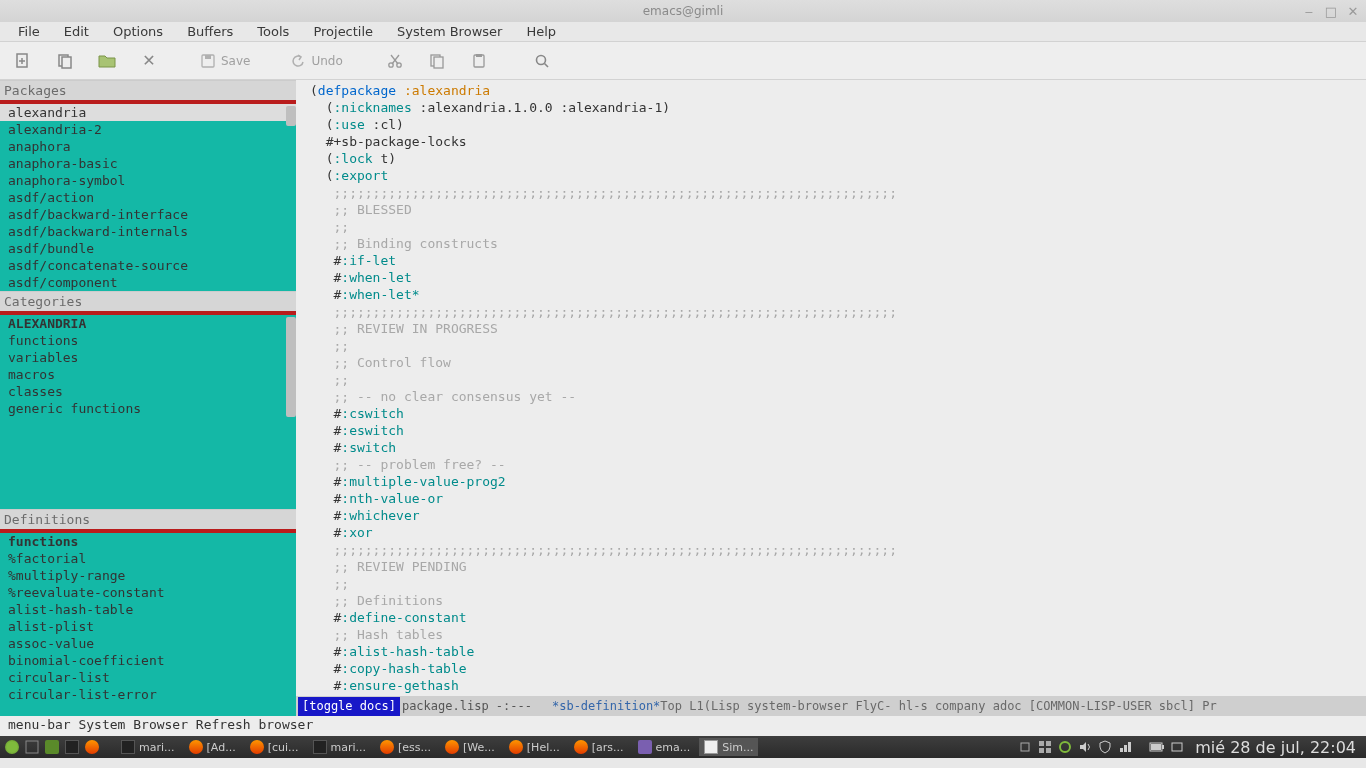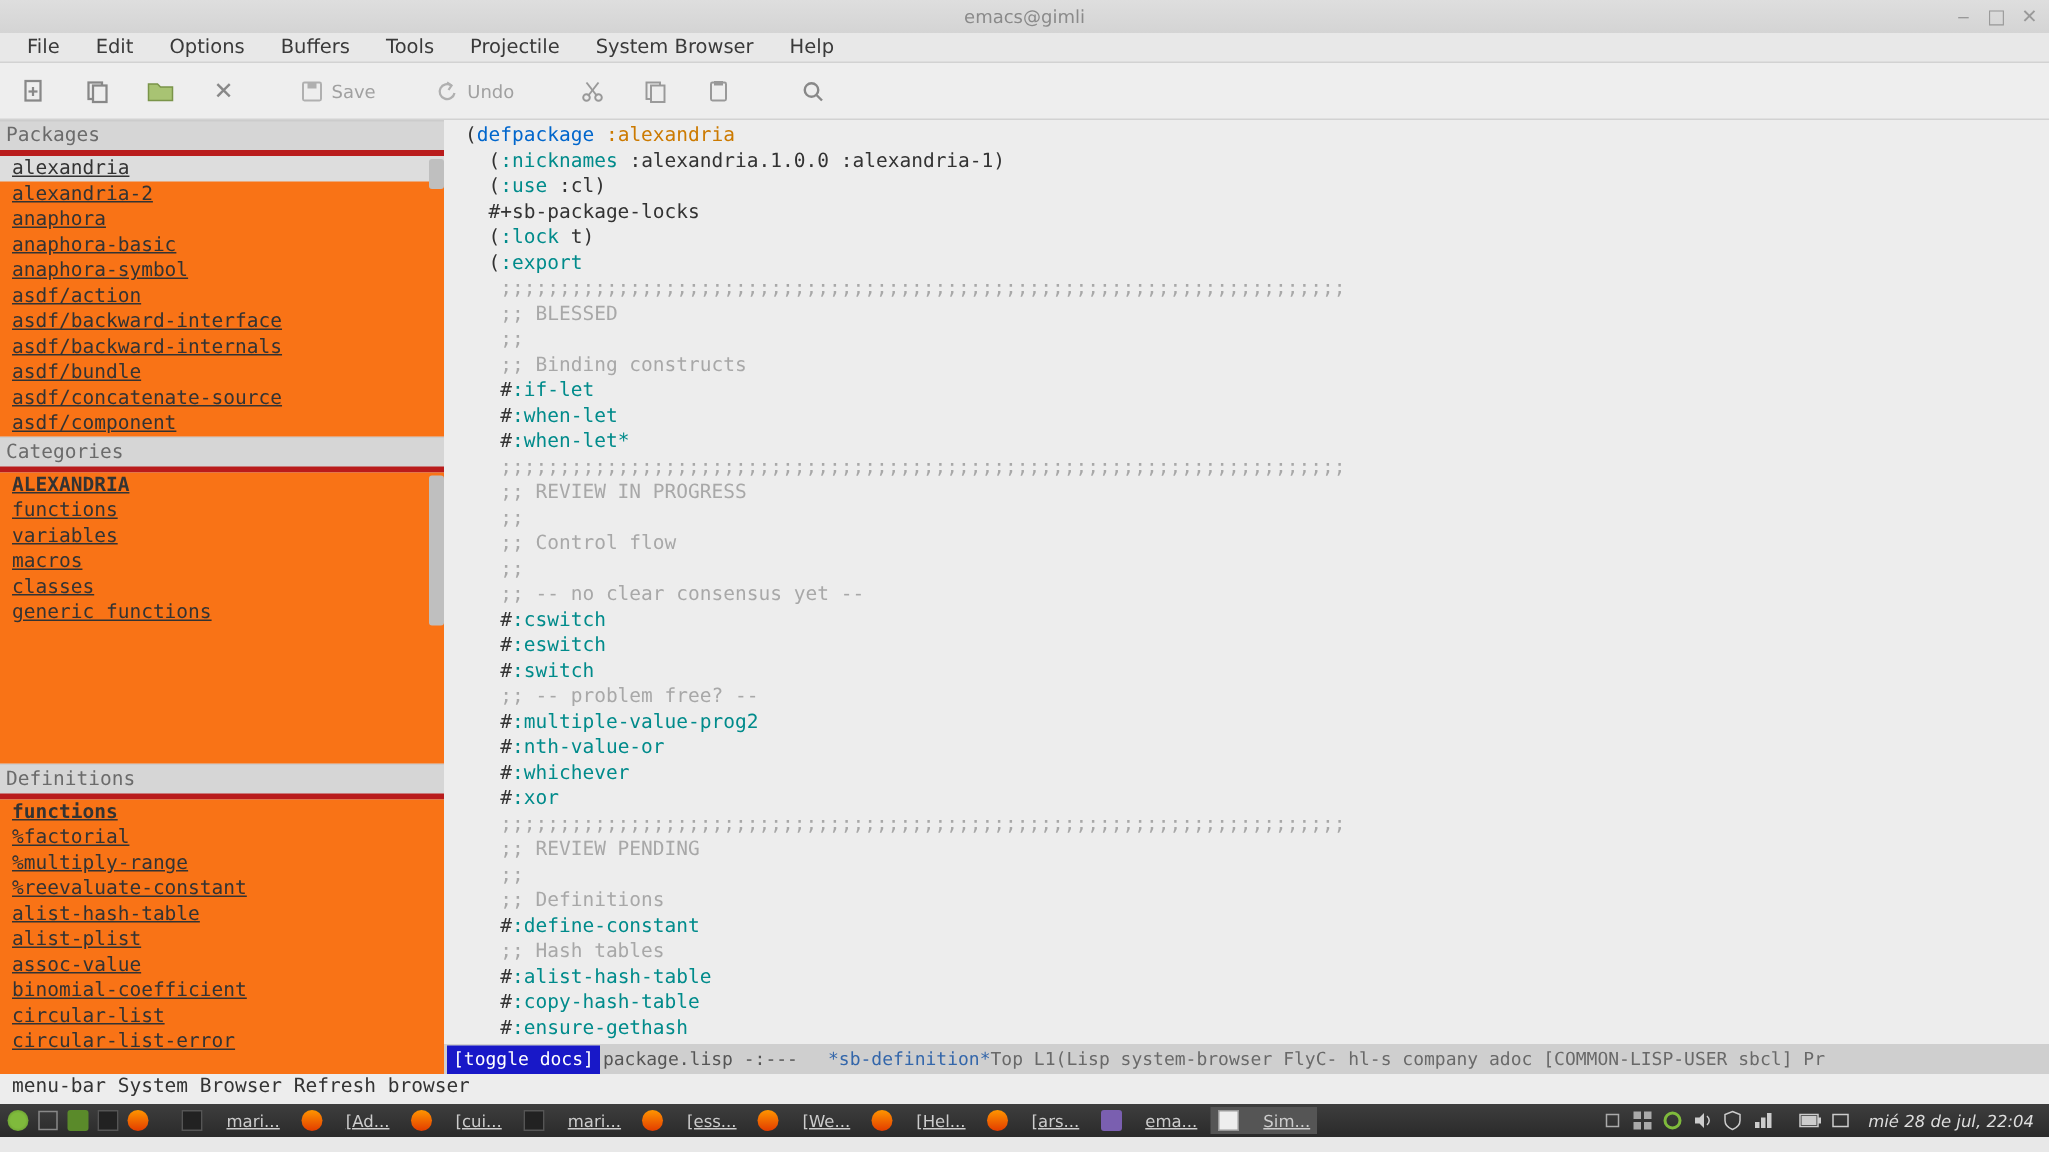--- a/index.html
+++ b/index.html
@@ -9,21 +9,21 @@
 .titlebar .wincontrols span { width: 14px; height: 14px; display: inline-flex; align-items: center; justify-content: center; color: #999; font-size: 13px; cursor: pointer; }
 .menubar { height: 20px; background: #e8e8e8; display: flex; align-items: center; padding: 0 8px; gap: 4px; border-bottom: 1px solid #d2d2d2; }
 .menubar .menuitem { padding: 4px 10px; color: #3a3a3a; cursor: pointer; }
 .toolbar { height: 38px; background: #eee; display: flex; align-items: center; padding: 0 12px; gap: 20px; border-bottom: 1px solid #d2d2d2; }
 .toolbar .tbtn { width: 22px; height: 22px; display: inline-flex; align-items: center; justify-content: center; color: #808080; cursor: pointer; }
 .toolbar .tsep { width: 1px; height: 24px; }
 .toolbar .tlabel { color: #a0a0a0; font-size: 12px; display: flex; align-items: center; gap: 6px; }
 .content { display: flex; height: 636px; }
 .sidebar { width: 296px; background: #ececec; display: flex; flex-direction: column; font-family: "DejaVu Sans Mono", monospace; font-size: 13px; color: #333; }
 .section-header { background: #d6d6d6; color: #6b6b6b; padding: 2px 4px; font-size: 13px; border-top: 1px solid #ccc; border-bottom: 4px solid #b91c1c; }
-.section-body { overflow: hidden; position: relative; background: #f97316; text-decoration: underline; }
+.section-body { overflow: hidden; position: relative; background: #14b8a6; }
 .section-body .scroll { overflow: hidden; }
 .litem { padding: 0 8px; line-height: 17px; cursor: pointer; white-space: nowrap; }
 .litem.selected { background: #ddd; font-weight: normal; }
 .litem.bold { font-weight: bold; }
 .packages-sec { flex: 0 0 190px; display: flex; flex-direction: column; }
 .categories-sec { flex: 0 0 218px; display: flex; flex-direction: column; }
 .definitions-sec { flex: 1; display: flex; flex-direction: column; }
 .scrollbar-fake { position: absolute; right: 0; top: 2px; width: 10px; height: 40px; background: #bfbfbf; border-radius: 2px; }
 .editor { flex: 1; background: #ededed; font-family: "DejaVu Sans Mono", monospace; font-size: 13px; line-height: 17px; color: #333; position: relative; overflow: hidden; }
 .editor pre { padding: 2px 14px; white-space: pre; }
@@ -32,25 +32,25 @@
 .kw-name { color: #008b8b; }
 .kw-comment { color: #a8a8a8; }
 .kw-text { color: #333; }
 .kw-paren { color: #333; }
 .modeline { position: absolute; bottom: 0; left: 0; right: 0; height: 20px; background: #cfcfcf; color: #696969; font-family: "DejaVu Sans Mono", monospace; font-size: 12px; display: flex; align-items: center; white-space: nowrap; overflow: hidden; text-align: right; }
 .modeline .toggle { background: #1818c8; color: #fff; padding: 1px 4px; margin: 0 2px; }
 .modeline .buf { color: #555; }
 .modeline .sbdef { color: #3366aa; }
 .minibuffer { height: 20px; background: #ededed; color: #333; font-family: "DejaVu Sans Mono", monospace; font-size: 13px; padding: 1px 8px; }
 .taskbar { height: 22px; background: linear-gradient(#3e3e3e, #2a2a2a); display: flex; align-items: center; color: #ccc; font-size: 11px; padding: 0 4px; gap: 4px; }
-.taskbar .titem { display: flex; align-items: center; gap: 16px; padding: 2px 5px; cursor: pointer; height: 18px; overflow: hidden; text-decoration: underline; }
+.taskbar .titem { display: flex; align-items: center; gap: 4px; padding: 2px 5px; cursor: pointer; height: 18px; overflow: hidden; }
 .taskbar .titem.active { background: #555; }
 .taskbar .tspacer { flex: 1; }
 .taskbar .trayicon { width: 16px; height: 16px; display: inline-flex; align-items: center; justify-content: center; color: #ccc; }
-.taskbar .clock { padding: 0 6px; color: #ddd; font-size: 11px; white-space: nowrap; font-style: italic; }
+.taskbar .clock { padding: 0 6px; color: #ddd; font-size: 16px; white-space: nowrap; }
 .ticon { width: 14px; height: 14px; display: inline-block; }
 .ticon.mint { background: radial-gradient(circle, #7fba3c 50%, #5a8a2a 100%); border-radius: 50%; }
 .ticon.ff { background: linear-gradient(#ff9500, #e23c00); border-radius: 50%; }
 .ticon.green { background: #5a8a2a; border-radius: 2px; }
 .ticon.term { background: #222; border: 1px solid #555; }
 .ticon.emacs { background: #7a5fb0; border-radius: 2px; }
 .ticon.doc { background: #eee; border: 1px solid #999; }
 svg { display: block; }
 </style>
 </head>

